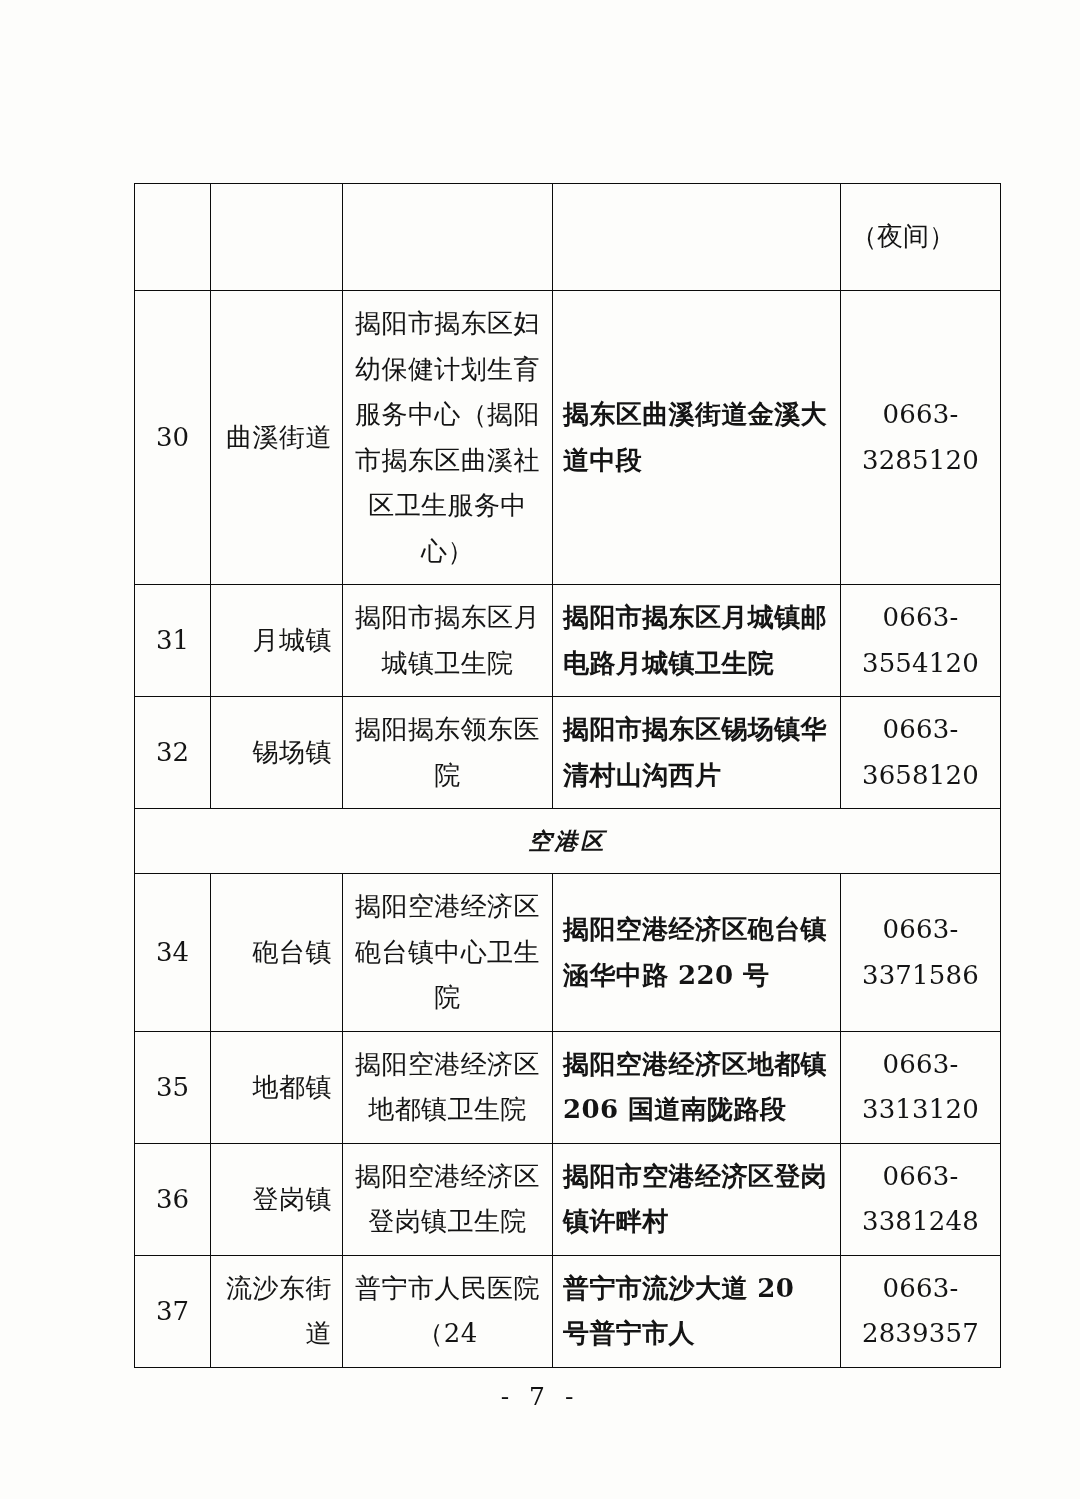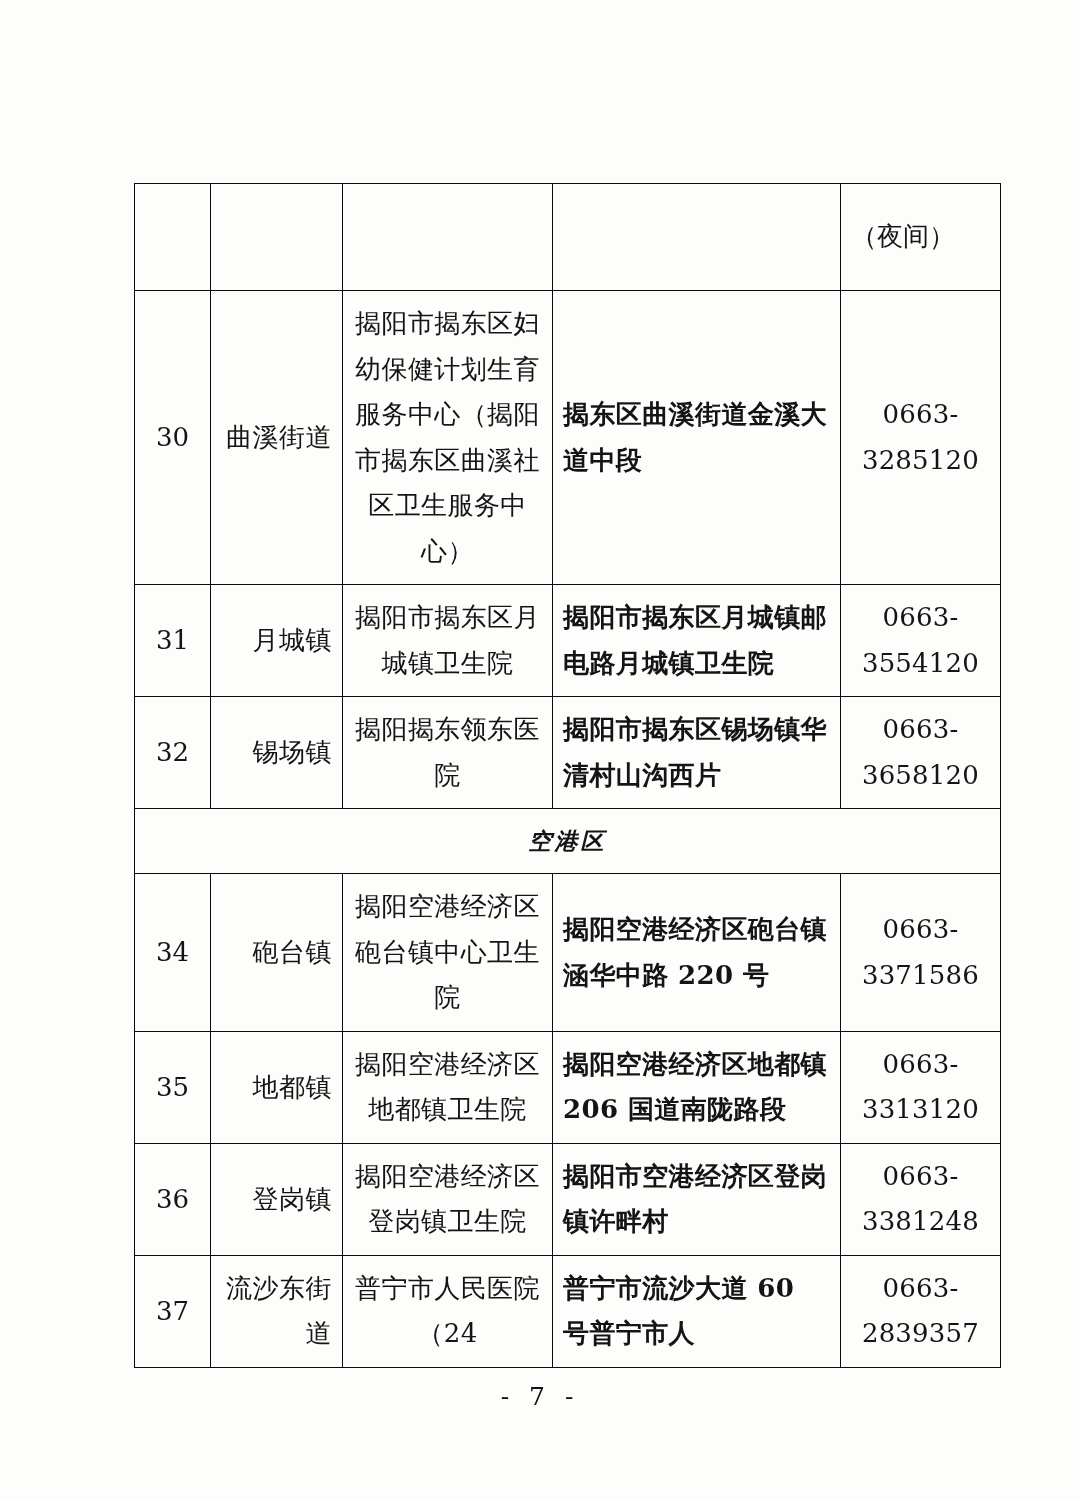--- a/index.html
+++ b/index.html
@@ -171,21 +171,21 @@
         <td class="cell-inst">揭阳空港经济区登岗镇卫生院</td>
         <td class="cell-addr">揭阳市空港经济区登岗镇许畔村</td>
         <td class="cell-tel">0663-3381248</td>
       </tr>
 
 
       <tr>
         <td class="cell-no">37</td>
         <td class="cell-town">流沙东街道</td>
         <td class="cell-inst">普宁市人民医院（24</td>
-        <td class="cell-addr">普宁市流沙大道 60 号普宁市人</td>
+        <td class="cell-addr">普宁市流沙大道 20 号普宁市人</td>
         <td class="cell-tel">0663-2839357</td>
       </tr>
     </tbody>
   </table>
 
   <div class="page-number">- 7 -</div>
 
 </div>
 
 </body></html>

